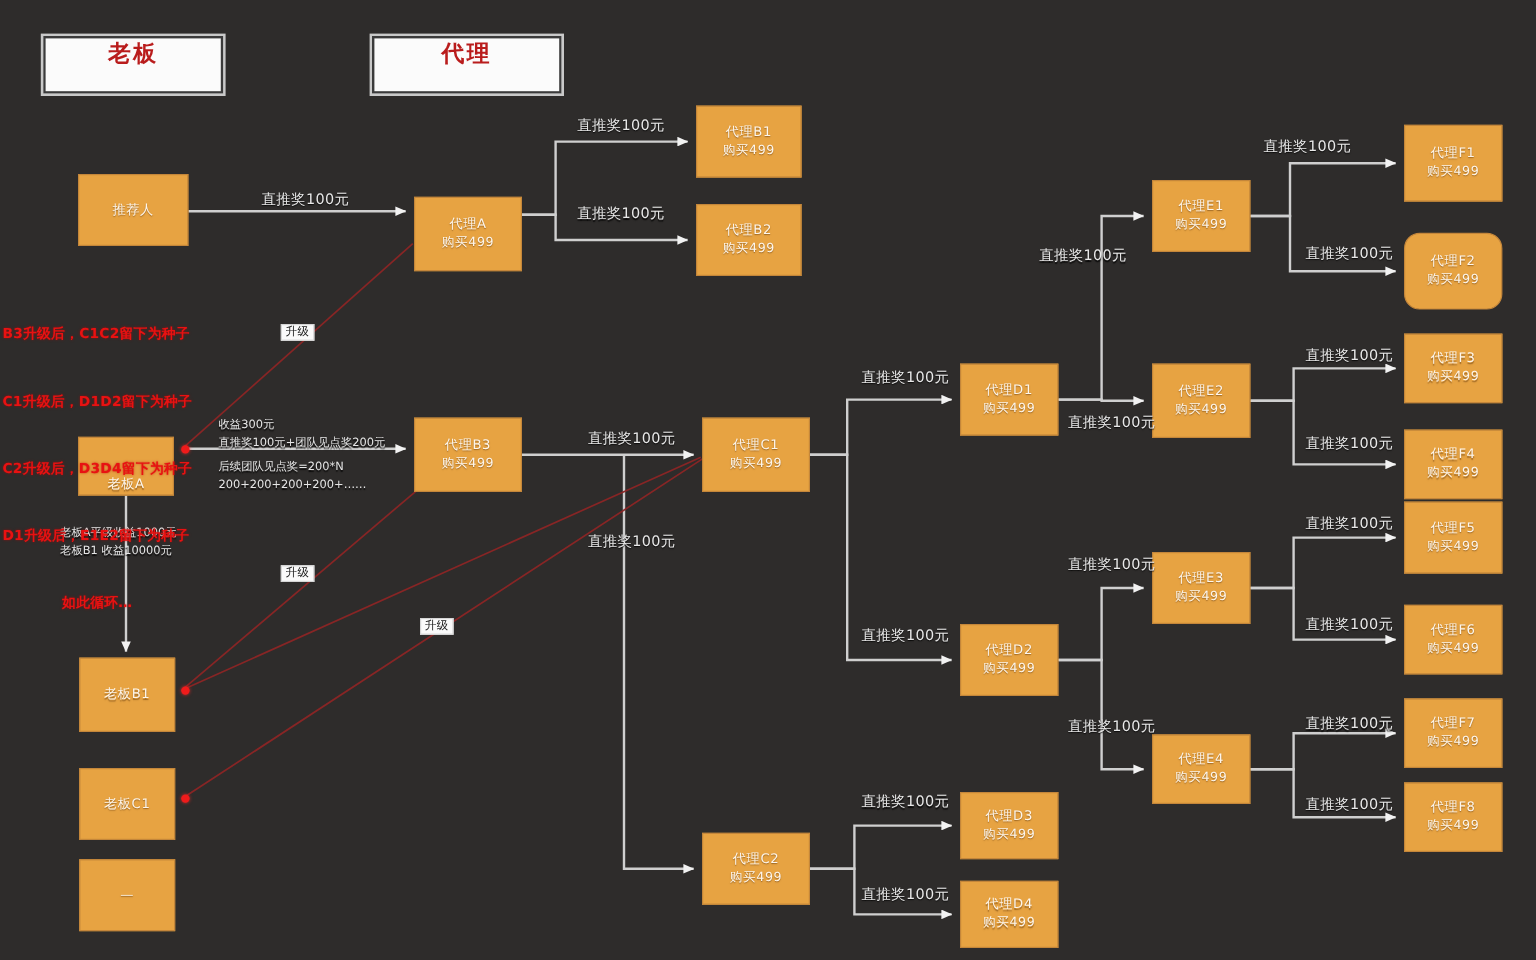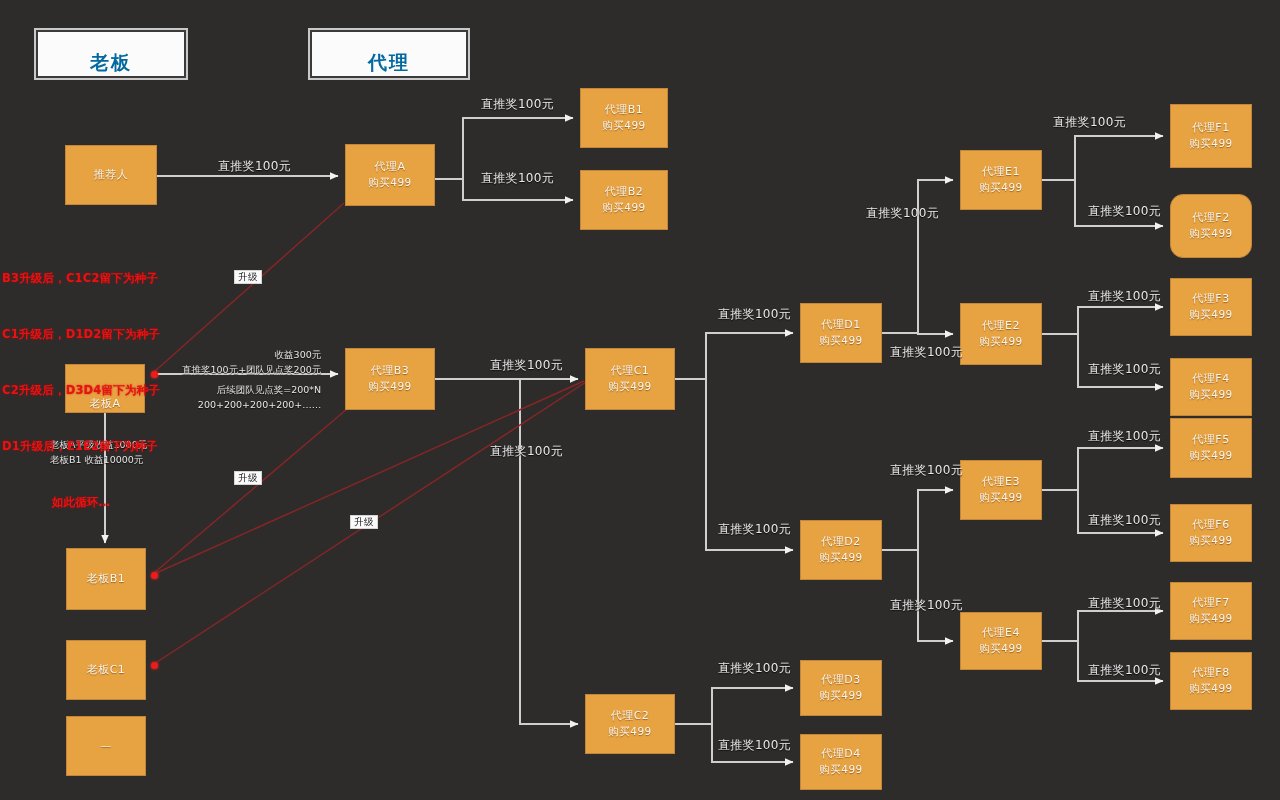--- a/index.html
+++ b/index.html
@@ -18,22 +18,22 @@
   #wires {
     position: absolute; left: 0; top: 0;
     width: 1280px; height: 800px;
     pointer-events: none;
   }
   .hdr {
     position: absolute;
     background: #fbfbfb;
     border: 2px solid #3b3b3b;
     outline: 2px solid #c9c9c9;
-    display: flex; align-items: flex-end; justify-content: center;
-    color: #0369a1;
+    display: flex; align-items: flex-start; justify-content: center;
+    color: #b91c1c;
     font-weight: bold;
     font-size: 19px;
     letter-spacing: 2px;
     box-shadow: 0 0 0 1px #8e8e8e;
   }
   .node {
     position: absolute;
     background: #e7a342;
     border: 1px solid #c4863a;
     display: flex; flex-direction: column;
@@ -56,21 +56,21 @@
     letter-spacing: .3px;
   }
   .note {
     position: absolute;
     color: #e6e6e6;
     font-size: 9.5px;
     line-height: 1.55;
     white-space: nowrap;
     text-shadow: 0 1px 1px rgba(0,0,0,.8);
   }
-  .note.center { text-align: right; }
+  .note.center { text-align: left; }
   .chip {
     position: absolute;
     background: #fafafa;
     color: #171717;
     border: 1px solid #d5d5d5;
     font-size: 9.5px;
     padding: 1px 3px;
     line-height: 1.1;
     letter-spacing: .5px;
   }
@@ -155,21 +155,21 @@
   <div class="hdr" style="left:36px; top:30px; width:150px; height:48px;">
     <span>老板</span>
   </div>
   <div class="hdr" style="left:310px; top:30px; width:158px; height:48px;">
     <span>代理</span>
   </div>
 
   <div class="node" style="left:65px;  top:145px; width:92px; height:60px;">
     <span class="l1">推荐人</span>
   </div>
-  <div class="node" style="left:345px; top:144px; width:90px; height:62px;">
+  <div class="node" style="left:345px; top:164px; width:90px; height:62px;">
     <span class="l1">代理A</span>
     <span class="l2">购买499</span>
   </div>
   <div class="node" style="left:580px; top:88px; width:88px; height:60px;">
     <span class="l1">代理B1</span>
     <span class="l2">购买499</span>
   </div>
   <div class="node" style="left:580px; top:170px; width:88px; height:60px;">
     <span class="l1">代理B2</span>
     <span class="l2">购买499</span>

